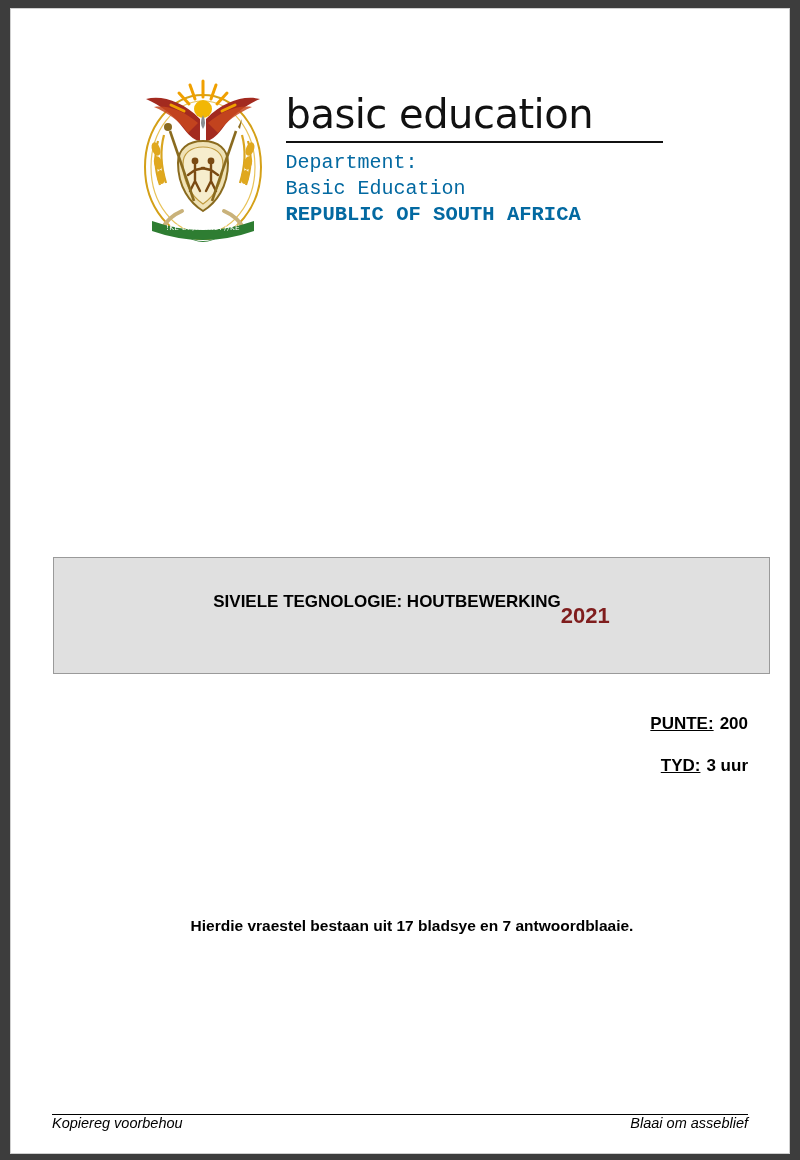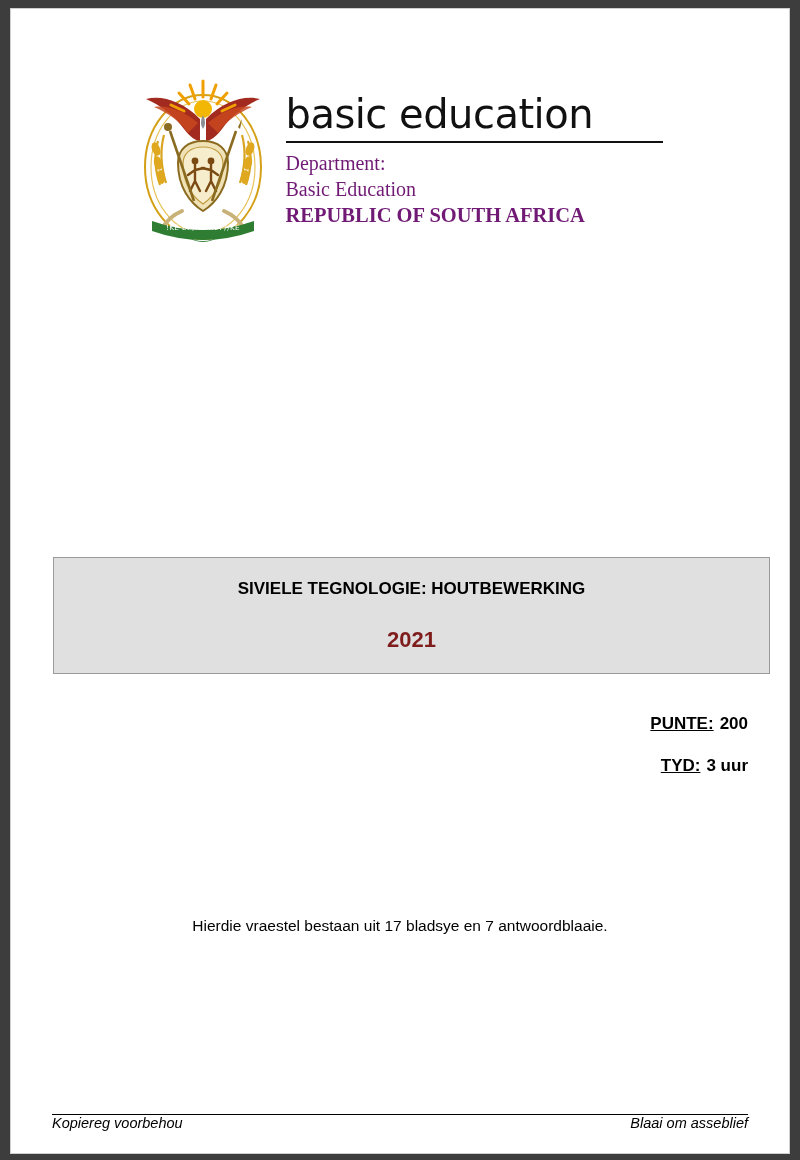--- a/index.html
+++ b/index.html
@@ -64,23 +64,23 @@
     line-height: 1.05;
   }
   .wordmark .rule {
     border-bottom: 2px solid #111;
     margin-top: 6px;
     margin-bottom: 7px;
     width: 377px;
   }
   .wordmark .dept-line {
     font-size: 20px;
-    color: #701a75;
+    color: #0369a1;
     line-height: 1.3;
-    font-family: Liberation Serif, serif;
+    font-family: Liberation Mono, monospace;
   }
   .wordmark .dept-line.bold {
     font-weight: bold;
     font-size: 20.5px;
   }
 
   
   .exam-title {
     position: absolute;
     top: 378px;
@@ -97,21 +97,21 @@
   .subject-box {
     position: absolute;
     left: 42px;
     top: 548px;
     width: 717px;
     height: 117px;
     background: #e0e0e0;
     border: 1px solid #9a9a9a;
     box-sizing: border-box;
     display: flex;
-    flex-direction: column;
+    flex-direction: row;
     justify-content: center;
     align-items: center;
   }
   .subject-box .subject {
     font-weight: bold;
     font-size: 17px;
     color: #000;
     margin-bottom: 28px;
   }
   .subject-box .year {
@@ -130,25 +130,25 @@
     font-size: 17px;
     color: #000;
   }
   .marks-block .row { margin-bottom: 22px; }
   .marks-block .row:last-child { margin-bottom: 0; }
   .marks-block .label { margin-right: 6px; text-decoration: underline; }
 
   
   .pages-note {
     position: absolute;
-    left: 0;
+    left: 12px;
     top: 908px;
     width: 100%;
     text-align: center;
-    font-weight: normal;
+    font-weight: bold;
     font-size: 15.5px;
     color: #000;
   }
 
   
   .footer {
     position: absolute;
     left: 41px;
     right: 41px;
     bottom: 22px;

